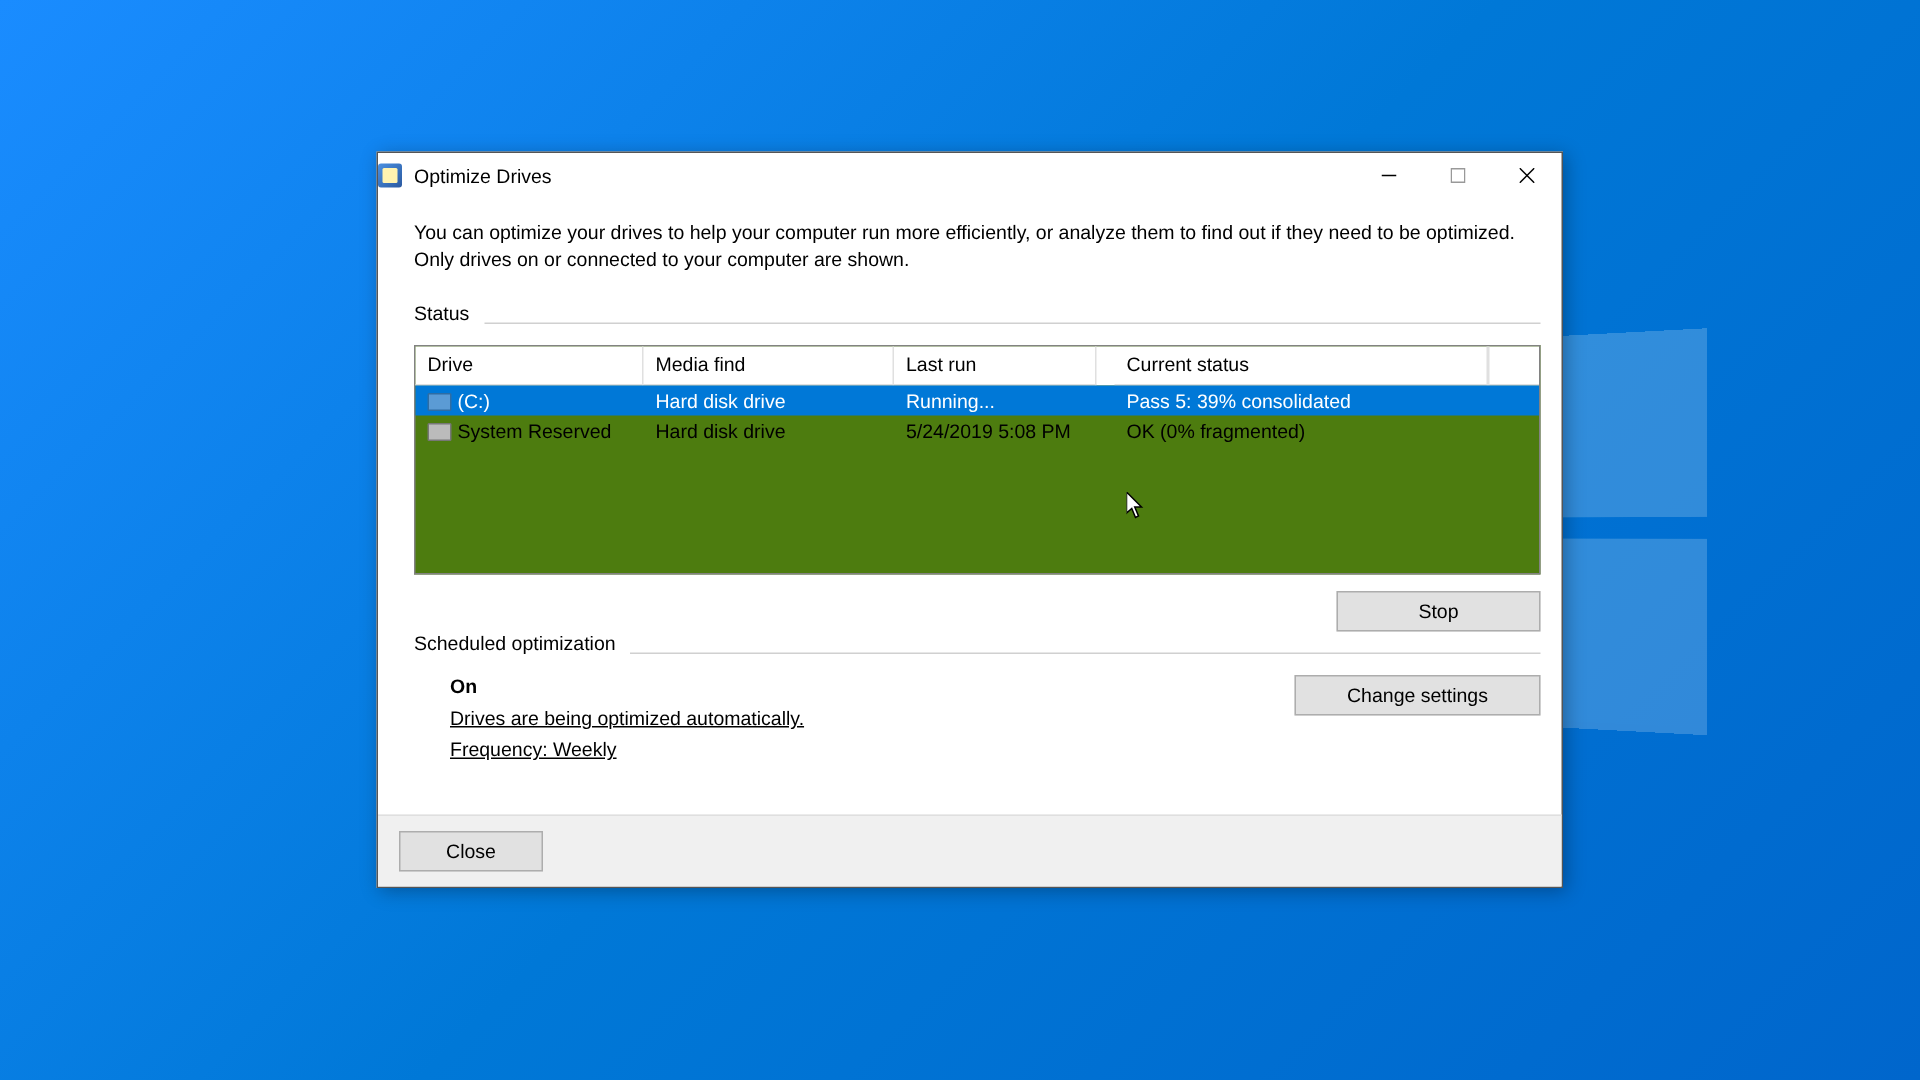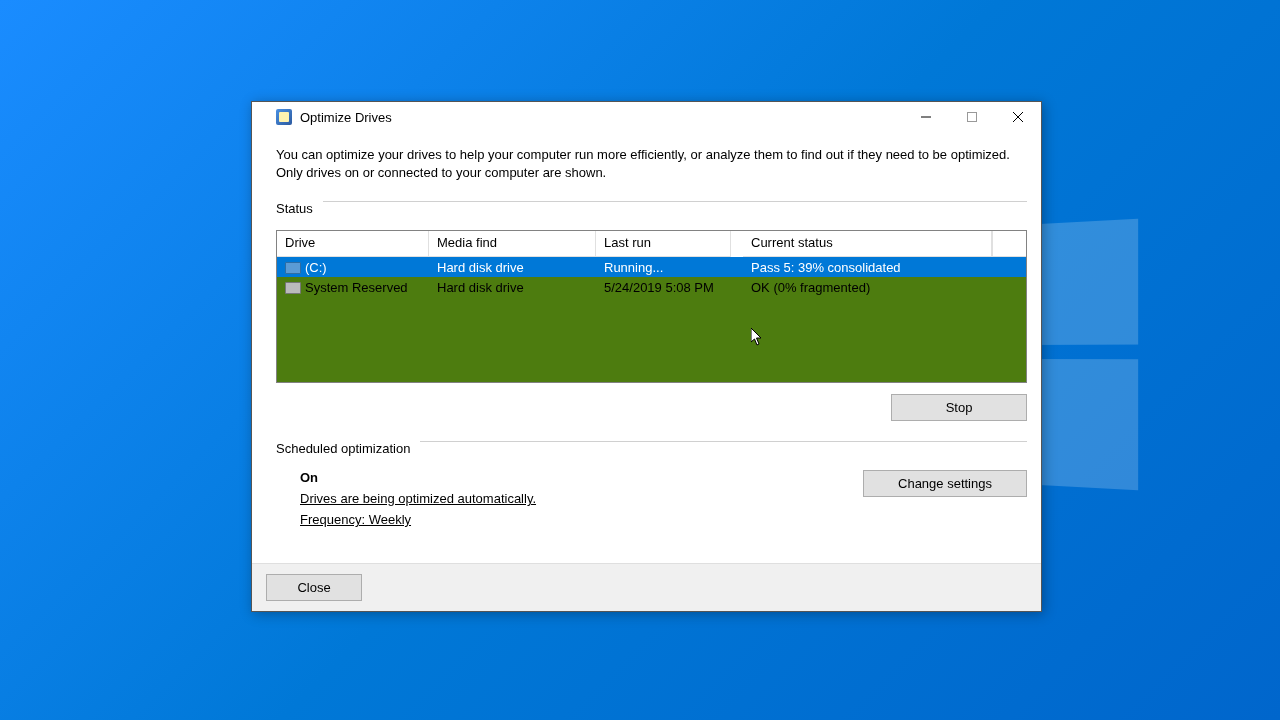--- a/index.html
+++ b/index.html
@@ -30,21 +30,21 @@
   left: 251px; top: 101px;
   width: 791px;
   background: #fff;
   border: 1px solid #555;
   box-shadow: 2px 2px 12px rgba(0,0,0,0.3);
 }
 .titlebar {
   height: 30px;
   display: flex;
   align-items: center;
-  padding-left: 24px;
+  padding-left: 0;
 }
 .titlebar-icon {
   width: 16px; height: 16px;
   margin-right: 8px;
   background: linear-gradient(135deg, #4a90e2 0%, #2c5aa0 100%);
   border-radius: 2px;
   position: relative;
 }
 .titlebar-icon::after {
   content: '';
@@ -72,21 +72,21 @@
 .content {
   padding: 14px 14px 0 24px;
 }
 .desc {
   color: #000;
   line-height: 1.35;
   margin-bottom: 20px;
 }
 .section-header {
   display: flex;
-  align-items: flex-start;
+  align-items: flex-end;
   margin-bottom: 14px;
 }
 .section-label {
   color: #000;
   margin-right: 10px;
 }
 .section-line {
   flex: 1;
   height: 1px;
   background: #d0d0d0;
@@ -150,21 +150,20 @@
   padding: 5px 0;
   min-width: 136px;
   text-align: center;
   cursor: pointer;
   color: #000;
 }
 .btn-row {
   display: flex;
   justify-content: flex-end;
   margin-top: 11px;
-  margin-bottom: 20px;
 }
 .sched-block {
   display: flex;
   padding-left: 24px;
   margin-bottom: 30px;
 }
 .sched-text { flex: 1; }
 .sched-on { font-weight: bold; margin-bottom: 6px; }
 .sched-line { margin-bottom: 6px; text-decoration: underline; }
 .footer {

